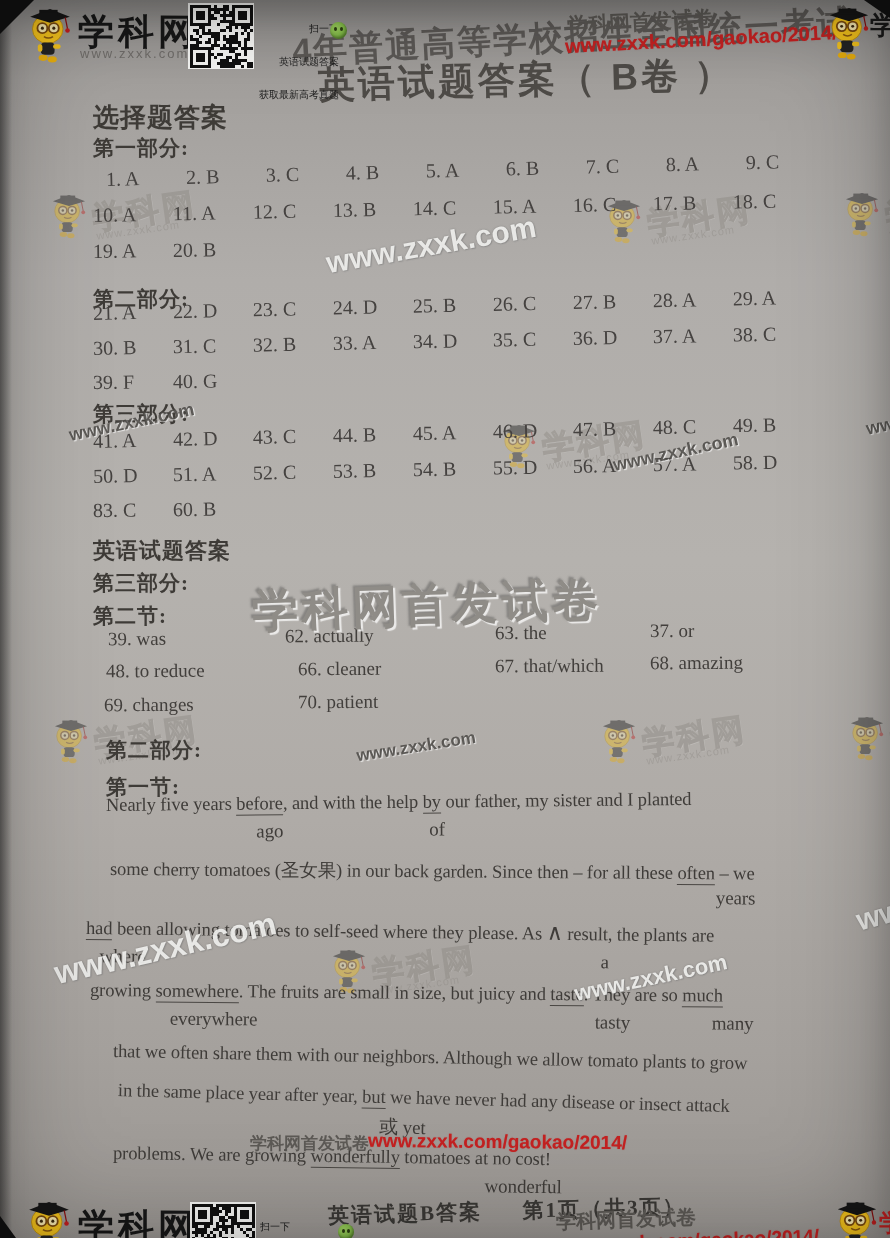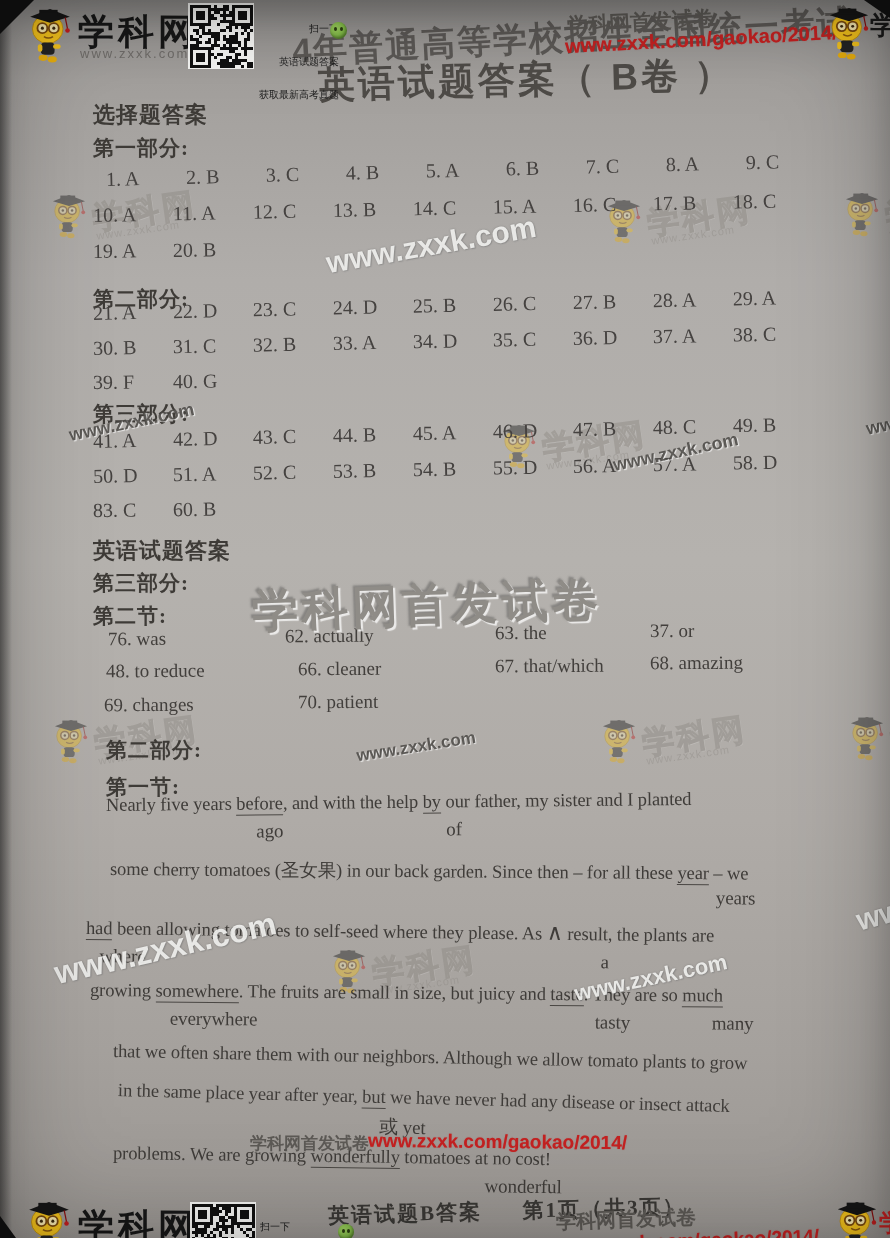--- a/index.html
+++ b/index.html
@@ -276,21 +276,21 @@
   <div class="abs exam-title" style="left:292px;top:14px">4年普通高等学校招生全国统一考试</div>
   <div class="abs release-label" style="left:567px;top:8px;font-size:21px;transform:rotate(-3deg)">学科网首发试卷</div>
   <div class="abs release-link" style="left:565px;top:28px;font-size:20px;transform:rotate(-3deg)">www.zxxk.com/gaokao/2014/</div>
   <div class="abs paper-title" style="left:318px;top:55px">英语试题答案（ B卷 ）</div>
 
   <svg class="abs" style="left:826px;top:2px;width:46px;height:62px;z-index:6">
       <use href="#mascot"></use>
     </svg>
   <div class="abs frag-black" style="left:870px;top:8px;font-size:26px">学</div>
 
-  <div class="abs heading" style="left:93px;top:100px;font-size:22px">选择题答案</div>
+  <div class="abs heading" style="left:93px;top:100px;font-size:26px">选择题答案</div>
   <div class="abs heading" style="left:93px;top:134px">第一部分:</div>
   <div class="abs heading" style="left:93px;top:285px">第二部分:</div>
   <div class="abs heading" style="left:93px;top:400px">第三部分:</div>
   <div id="answer-rows">
       <div class="abs ans-row" style="left: 106px; top: 168px; transform: rotate(-1.5deg);">
         <span class="ans-cell">1. A</span>
         <span class="ans-cell">2. B</span>
         <span class="ans-cell">3. C</span>
         <span class="ans-cell">4. B</span>
         <span class="ans-cell">5. A</span>
@@ -365,37 +365,37 @@
       <div class="abs ans-row" style="left: 93px; top: 499px; transform: rotate(-0.6deg);">
         <span class="ans-cell">83. C</span>
         <span class="ans-cell">60. B</span>
       </div>
     </div>
 
   <div class="abs heading" style="left:93px;top:536px;font-size:22px">英语试题答案</div>
   <div class="abs heading" style="left:93px;top:569px">第三部分:</div>
   <div class="abs heading" style="left:93px;top:602px">第二节:</div>
   <div id="vocab-items">
-      <div class="abs vocab" style="left: 108px; top: 628px; transform: rotate(-0.5deg);">76. was</div>
+      <div class="abs vocab" style="left: 108px; top: 628px; transform: rotate(-0.5deg);">39. was</div>
       <div class="abs vocab" style="left: 285px; top: 625px; transform: rotate(-0.5deg);">62. actually</div>
       <div class="abs vocab" style="left: 495px; top: 622px; transform: rotate(-0.3deg);">63. the</div>
       <div class="abs vocab" style="left: 650px; top: 620px; transform: rotate(-0.3deg);">37. or</div>
       <div class="abs vocab" style="left: 106px; top: 660px; transform: rotate(-0.4deg);">48. to reduce</div>
       <div class="abs vocab" style="left: 298px; top: 658px; transform: rotate(-0.4deg);">66. cleaner</div>
       <div class="abs vocab" style="left: 495px; top: 655px; transform: rotate(-0.3deg);">67. that/which</div>
       <div class="abs vocab" style="left: 650px; top: 652px; transform: rotate(-0.3deg);">68. amazing</div>
       <div class="abs vocab" style="left: 104px; top: 694px; transform: rotate(-0.3deg);">69. changes</div>
       <div class="abs vocab" style="left: 298px; top: 691px; transform: rotate(-0.3deg);">70. patient</div>
     </div>
   <div class="abs heading" style="left:106px;top:736px">第二部分:</div>
   <div class="abs heading" style="left:106px;top:773px">第一节:</div>
 
   <div id="passage">
-      <div class="abs pline" style="left: 106px; top: 795px; transform: rotate(-0.6deg);"><span>Nearly five years </span><span class="u">before</span><span>, and with the help </span><span class="u">by</span><span> our father, my sister and I planted</span><span class="corr" style="left: 150px;">ago</span><span class="corr" style="left: 340px;">of</span></div>
-      <div class="abs pline" style="left: 110px; top: 856px; transform: rotate(0.4deg);"><span>some cherry tomatoes (圣女果) in our back garden. Since then – for all these </span><span class="u">year</span><span> – we</span><span class="corr" style="left: 606px;">years</span></div>
+      <div class="abs pline" style="left: 106px; top: 795px; transform: rotate(-0.6deg);"><span>Nearly five years </span><span class="u">before</span><span>, and with the help </span><span class="u">by</span><span> our father, my sister and I planted</span><span class="corr" style="left: 150px;">ago</span><span class="corr" style="left: 323px;">of</span></div>
+      <div class="abs pline" style="left: 110px; top: 856px; transform: rotate(0.4deg);"><span>some cherry tomatoes (圣女果) in our back garden. Since then – for all these </span><span class="u">often</span><span> – we</span><span class="corr" style="left: 606px;">years</span></div>
       <div class="abs pline" style="left: 86px; top: 918px; transform: rotate(0.7deg);"><span class="u">had</span><span> been allowing tomatoes to self-seed where they please. As </span><span class="caret">∧</span><span> result, the plants are</span><span class="corr" style="left: 14px;">where</span><span class="corr" style="left: 515px;">a</span></div>
       <div class="abs pline" style="left: 90px; top: 980px; transform: rotate(0.5deg);"><span>growing </span><span class="u">somewhere</span><span>. The fruits are small in size, but juicy and </span><span class="u">taste</span><span>. They are so </span><span class="u">much</span><span class="corr" style="left: 80px;">everywhere</span><span class="corr" style="left: 505px;">tasty</span><span class="corr" style="left: 622px;">many</span></div>
       <div class="abs pline" style="left: 113px; top: 1041px; transform: rotate(1.1deg);"><span>that we often share them with our neighbors. Although we allow tomato plants to grow</span></div>
       <div class="abs pline" style="left: 118px; top: 1080px; transform: rotate(1.5deg);"><span>in the same place year after year, </span><span class="u">but</span><span> we have never had any disease or insect attack</span><span class="corr" style="left: 262px;">或 yet</span></div>
       <div class="abs pline" style="left: 113px; top: 1143px; transform: rotate(0.8deg);"><span>problems. We are growing </span><span class="u">wonderfully</span><span> tomatoes at no cost!</span><span class="corr" style="left: 372px;">wonderful</span></div>
     </div>
 
   <div class="abs release-label" style="left:250px;top:1132px;font-size:17px">学科网首发试卷</div>
   <div class="abs release-link" style="left:368px;top:1131px;font-size:19px;transform:rotate(0.5deg)">www.zxxk.com/gaokao/2014/</div>
 

